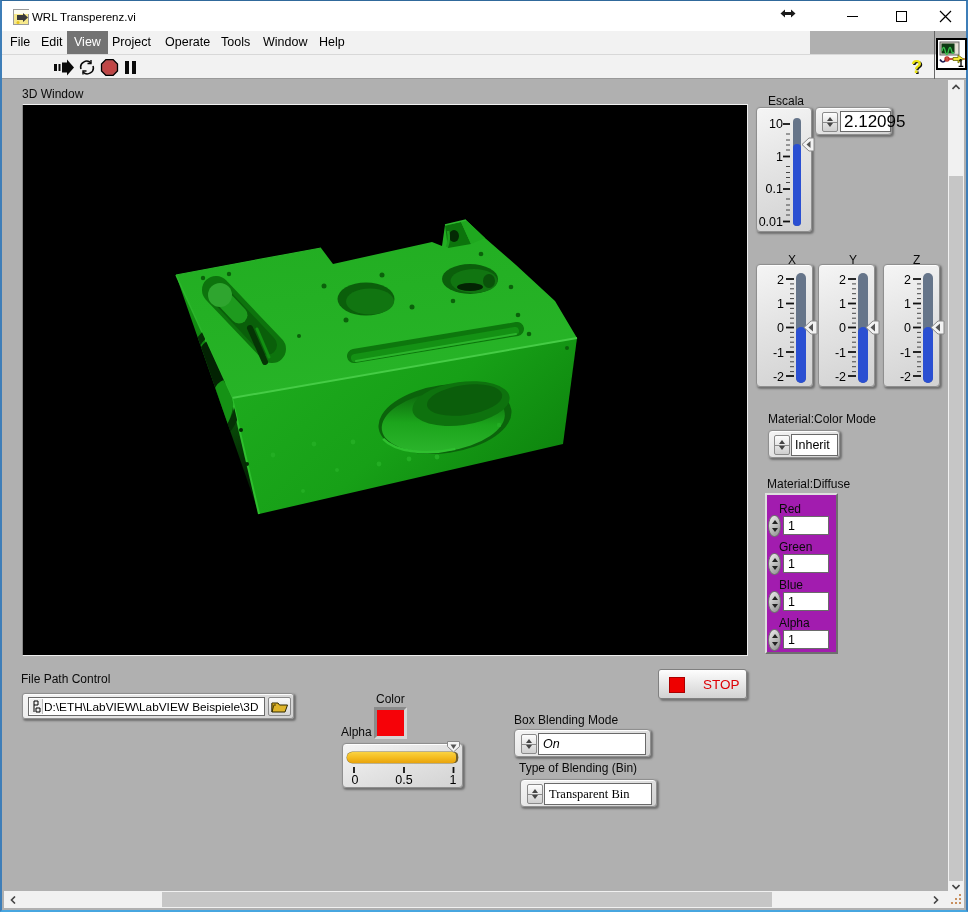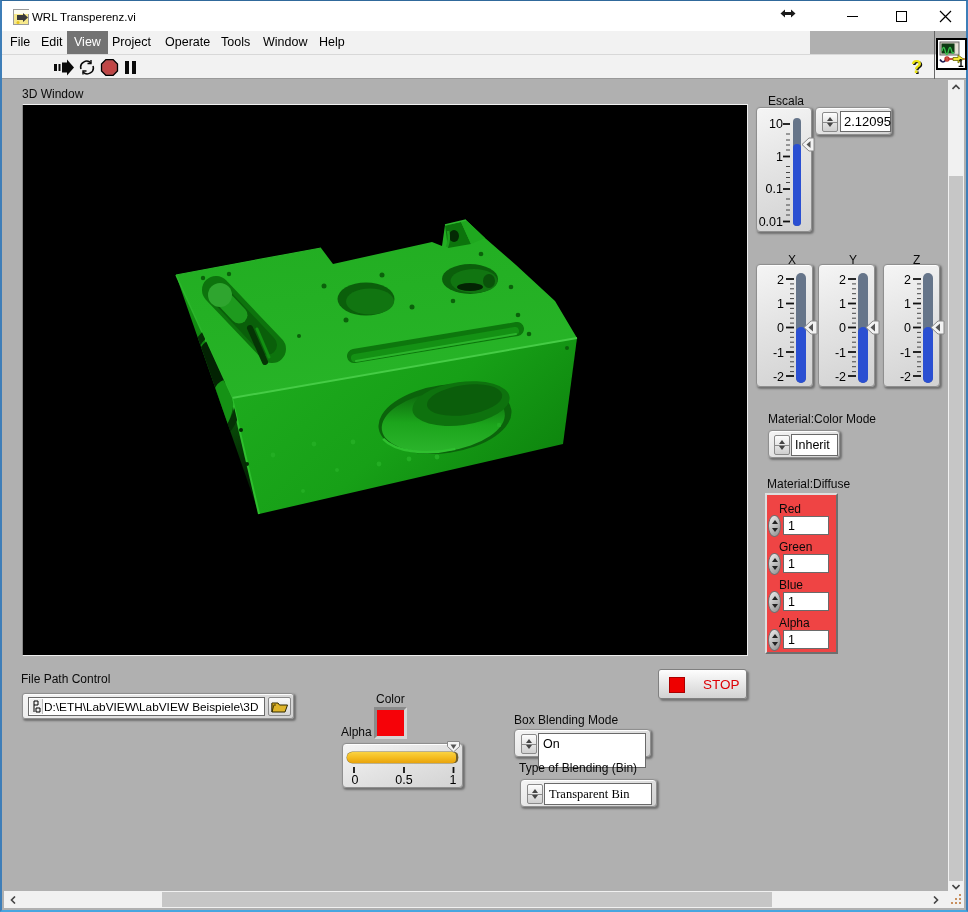--- a/index.html
+++ b/index.html
@@ -280,21 +280,21 @@
         <rect x="36" y="10" width="8" height="108" rx="4" fill="#66758a"></rect>
         <rect x="36" y="36" width="8" height="82" rx="4" fill="#2a4fd2"></rect>
         <path d="M57 30 h-5 l-7 6.5 7 6.5 h5 z" fill="#f2f2f2" stroke="#888" stroke-width="1"></path>
         <path d="M49.5 36.5 l4 -3.5 v7 z" fill="#555"></path>
       </svg>
     </div>
     <div class="silver" style="left:813px; top:28px; width:77px; height:28px;">
       <div class="spin" style="left:6px; top:4px;">
           <div class="mid"></div>
         </div>
-      <div class="whitebox" style="left:24px; top:3px; width:51px; height:21px; line-height:20px; padding-left:3px; font-size:13px;">2.12095</div>
+      <div class="whitebox" style="left:24px; top:3px; width:51px; height:21px; line-height:20px; padding-left:3px; font-size:17px;">2.12095</div>
     </div>
 
     <div class="lbl" style="left:786px; top:174px;">X</div>
     <div class="lbl" style="left:847px; top:174px;">Y</div>
     <div class="lbl" style="left:911px; top:174px;">Z</div>
     <div class="silver xyz" style="left:754px; top:185px; width:57px; height:123px;">
         <svg width="62" height="123" viewBox="0 0 62 123" style="overflow:visible">
         <g font-size="12.5" fill="#000" text-anchor="end" font-family="Liberation Sans">
           <text x="27" y="18.5">2</text>
             <text x="27" y="43">1</text>
@@ -416,21 +416,21 @@
 
     <div class="lbl" style="left:766px; top:333px;">Material:Color Mode</div>
     <div class="silver" style="left:766px; top:351px; width:72px; height:28px;">
       <div class="spin" style="left:5px; top:4px;">
           <div class="mid"></div>
         </div>
       <div class="whitebox" style="left:22px; top:3px; width:47px; height:22px; line-height:21px; padding-left:3px;">Inherit</div>
     </div>
 
     <div class="lbl" style="left:765px; top:398px;">Material:Diffuse</div>
-    <div id="cluster" style="position:absolute; left:763px; top:414px; width:73px; height:161px; border-top:2px solid #dedede; border-left:2px solid #dedede; border-bottom:2px solid #6e6e6e; border-right:2px solid #6e6e6e; background:#ef4444;">
+    <div id="cluster" style="position:absolute; left:763px; top:414px; width:73px; height:161px; border-top:2px solid #dedede; border-left:2px solid #dedede; border-bottom:2px solid #6e6e6e; border-right:2px solid #6e6e6e; background:#a21caf;">
       <div class="lbl" style="left:12px; top:7px;">Red</div>
       <div class="ospin" style="left:1px; top:20px;"></div>
       <div class="whitebox" style="left:16px; top:21px; width:46px; height:19px; line-height:18px; padding-left:4px;">1</div>
       <div class="lbl" style="left:12px; top:45px;">Green</div>
       <div class="ospin" style="left:1px; top:58px;"></div>
       <div class="whitebox" style="left:16px; top:59px; width:46px; height:19px; line-height:18px; padding-left:4px;">1</div>
       <div class="lbl" style="left:12px; top:83px;">Blue</div>
       <div class="ospin" style="left:1px; top:96px;"></div>
       <div class="whitebox" style="left:16px; top:97px; width:46px; height:19px; line-height:18px; padding-left:4px;">1</div>
       <div class="lbl" style="left:12px; top:121px;">Alpha</div>
@@ -489,21 +489,21 @@
     <div id="stopbtn" style="position:absolute; left:656px; top:590px; width:89px; height:30px; background:linear-gradient(#fdfdfd,#d2d2d2); border:1px solid #808080; border-radius:3px; box-shadow:2px 2px 2px rgba(60,60,60,.5);">
       <div style="position:absolute; left:10px; top:7px; width:16px; height:16px; background:#ee0000; border:1px solid #a00;"></div>
       <div style="position:absolute; left:44px; top:7px; font-size:13.5px; color:#dd0005;">STOP</div>
     </div>
 
     <div class="lbl" style="left:512px; top:634px;">Box Blending Mode</div>
     <div class="silver" style="left:512px; top:650px; width:137px; height:28px;">
       <div class="spin" style="left:6px; top:4px;">
           <div class="mid"></div>
         </div>
-      <div class="whitebox" style="left:23px; top:3px; width:108px; height:35px; line-height:21px; padding-left:4px;">On</div>
+      <div class="whitebox" style="left:23px; top:3px; width:108px; height:22px; line-height:21px; padding-left:4px;font-style:italic;">On</div>
     </div>
     <div class="lbl" style="left:517px; top:682px;">Type of Blending (Bin)</div>
     <div class="silver" style="left:518px; top:700px; width:137px; height:28px;font-family:Liberation Serif, serif;">
       <div class="spin" style="left:6px; top:4px;">
           <div class="mid"></div>
         </div>
       <div class="whitebox" style="left:23px; top:3px; width:108px; height:22px; line-height:21px; padding-left:4px;">Transparent Bin</div>
     </div>
   </div>
 

